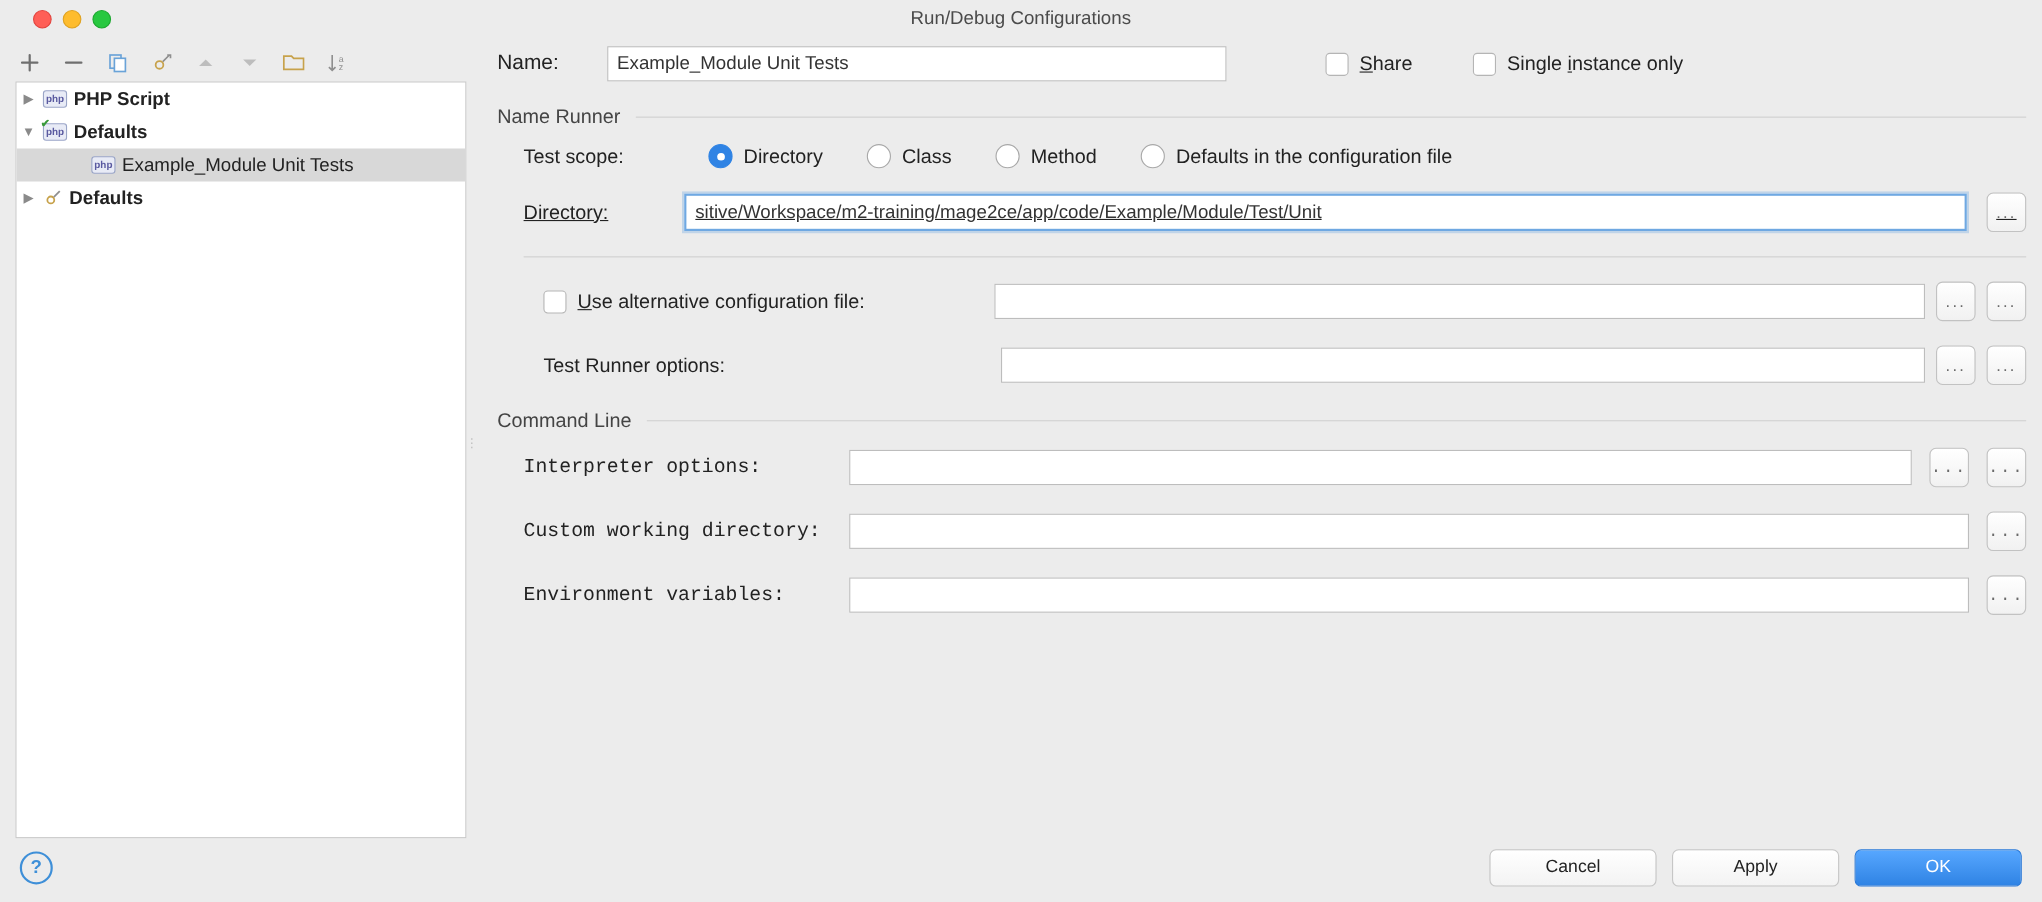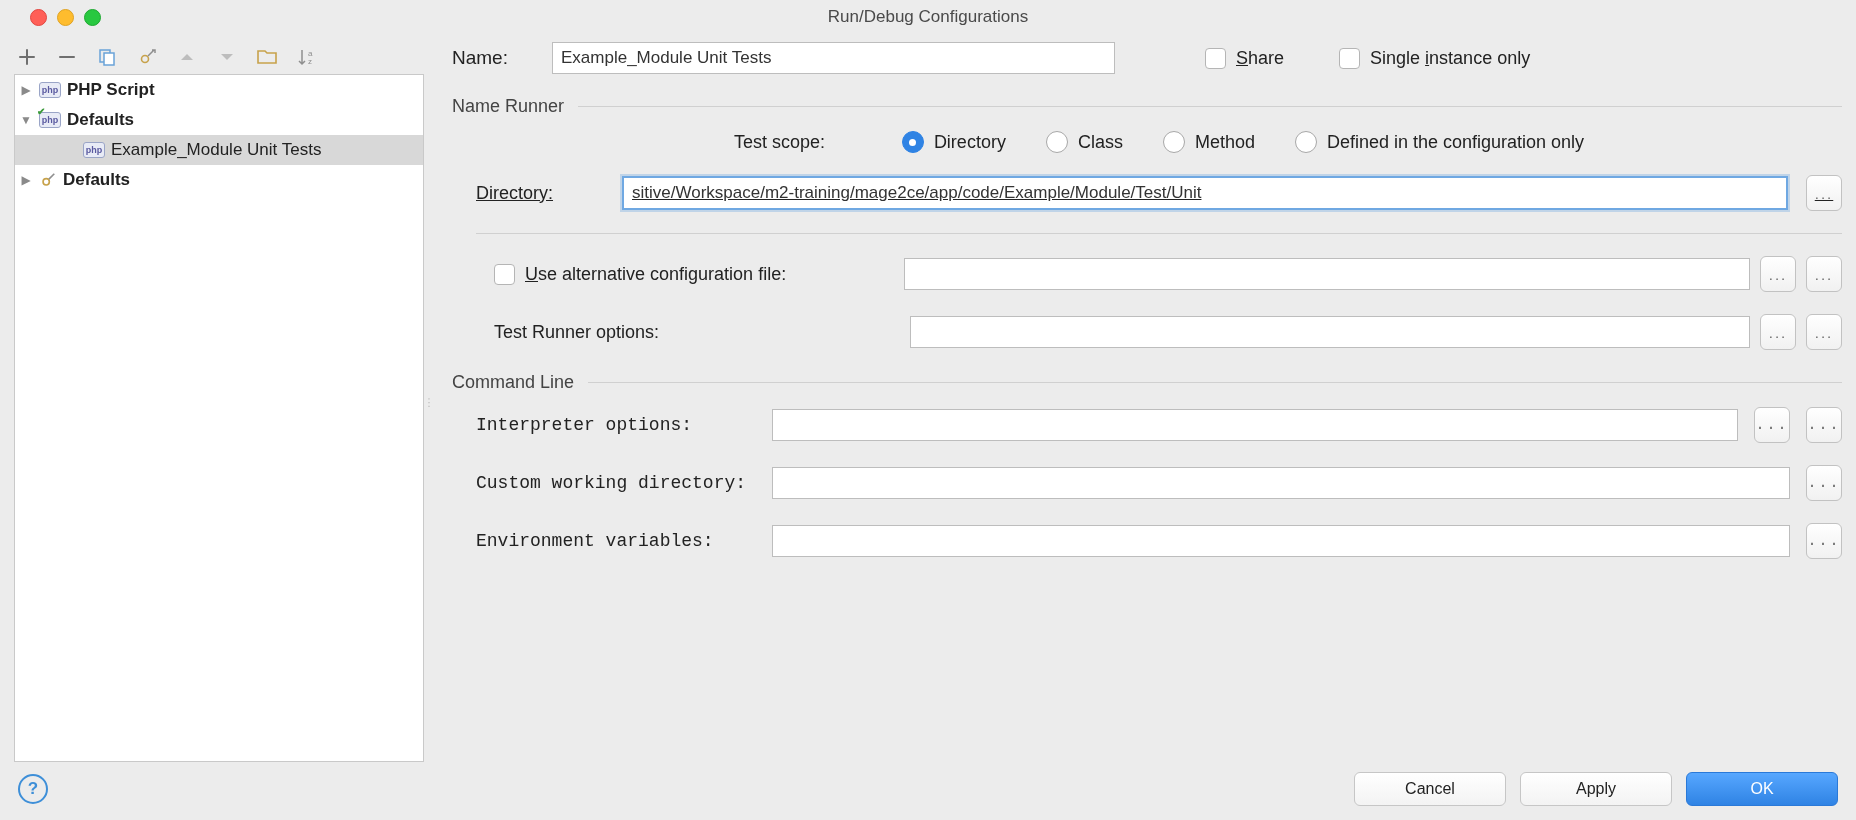--- a/index.html
+++ b/index.html
@@ -108,21 +108,21 @@
   
   .group{
     margin-top:22px;
   }
   .group-title{
     font-size:18px;color:#444;
     display:flex;align-items:center;gap:14px;
   }
   .group-title .rule{flex:1;height:1px;background:#d0d0d0;}
   .group-body{padding:14px 0 0 24px;}
-  .scope-row{display:flex;align-items:center;gap:40px;font-size:18px;margin-bottom:22px;justify-content:center;}
+  .scope-row{display:flex;align-items:center;gap:40px;font-size:18px;margin-bottom:22px;}
   .radio{
     width:20px;height:20px;border-radius:50%;
     border:1px solid #a8a8a8;background:#fff;display:inline-flex;
     align-items:center;justify-content:center;margin-right:10px;vertical-align:middle;
     cursor:pointer;
   }
   .radio.checked{border-color:#2f83e4;background:#2f83e4;}
   .radio.checked::after{content:"";width:7px;height:7px;border-radius:50%;background:#fff;}
   .radio-wrap{display:flex;align-items:center;}
   .dir-row{display:flex;align-items:center;gap:18px;text-decoration:underline;}
@@ -293,21 +293,21 @@
           <span class="radio-wrap">
             <span class="radio"></span>
             <span>Class</span>
           </span>
           <span class="radio-wrap">
             <span class="radio"></span>
             <span>Method</span>
           </span>
           <span class="radio-wrap">
             <span class="radio"></span>
-            <span>Defined in the configuration only</span>
+            <span>Defaults in the configuration file</span>
           </span>
         </div>
         <div class="dir-row">
           <span class="dir-label">Directory:</span>
           <input class="txt focus dir-input" style="text-align: left; direction: ltr;" value="sitive/Workspace/m2-training/mage2ce/app/code/Example/Module/Test/Unit">
           <span class="dots-btn">...</span>
         </div>
 
         <div class="hr"></div>
 

